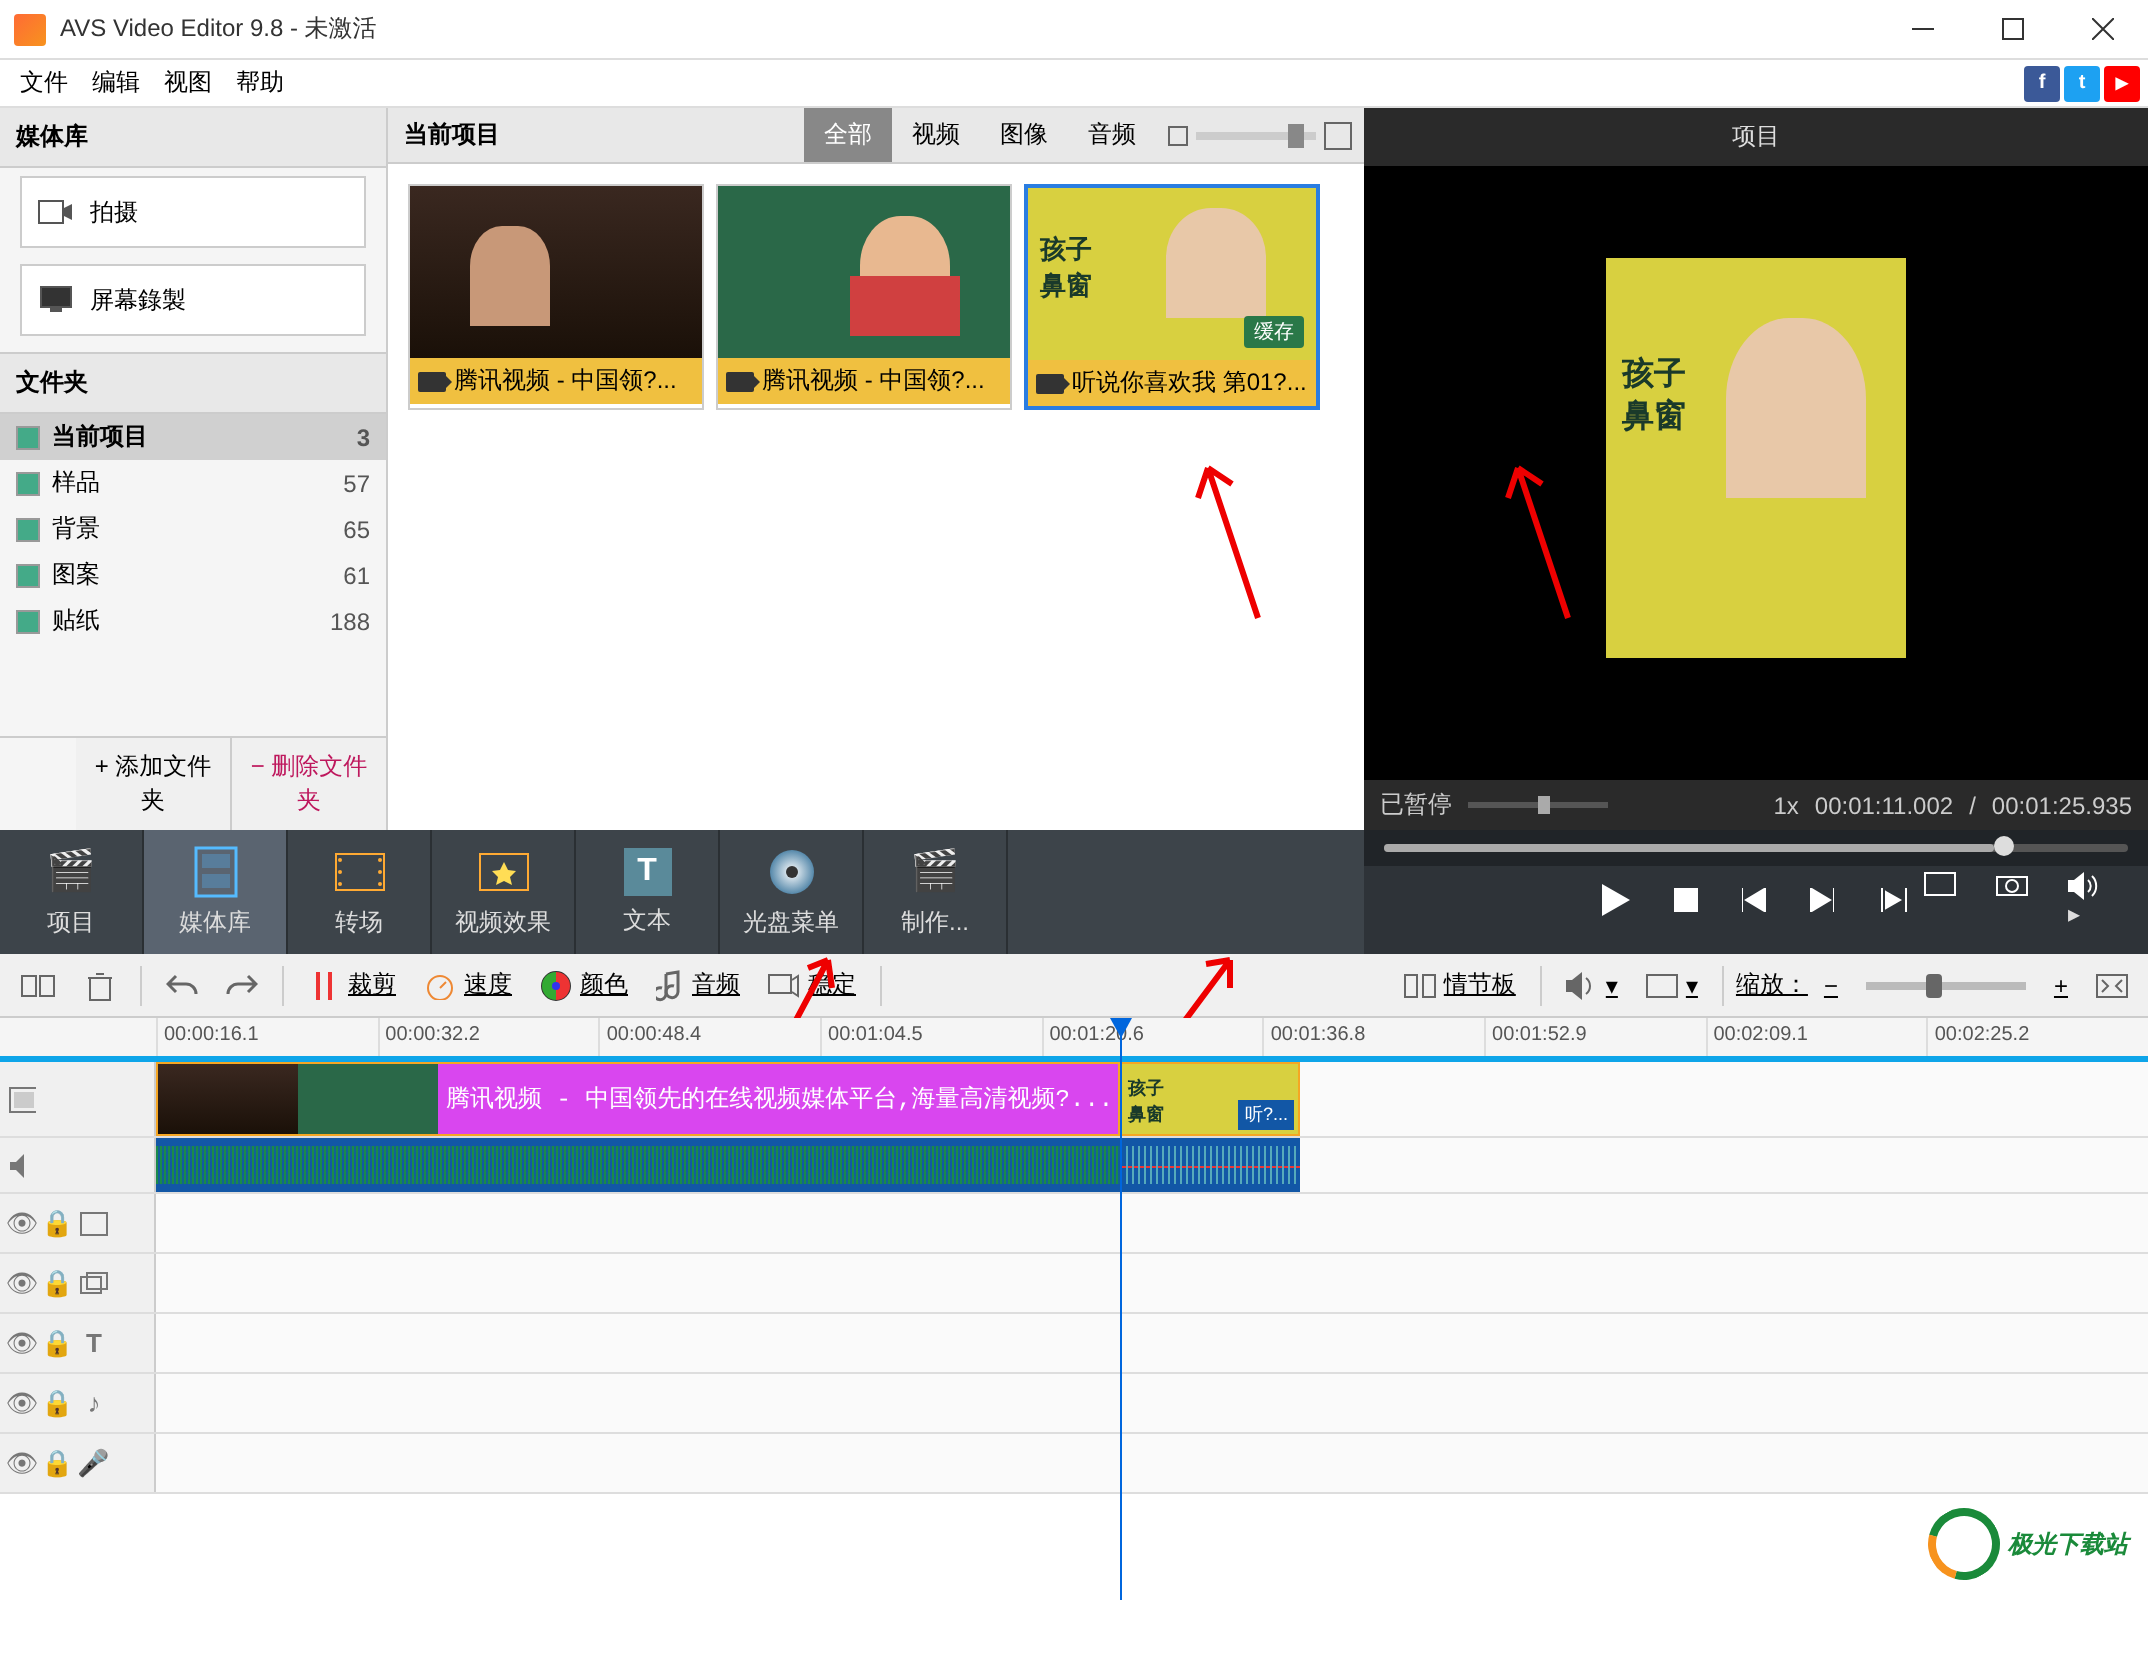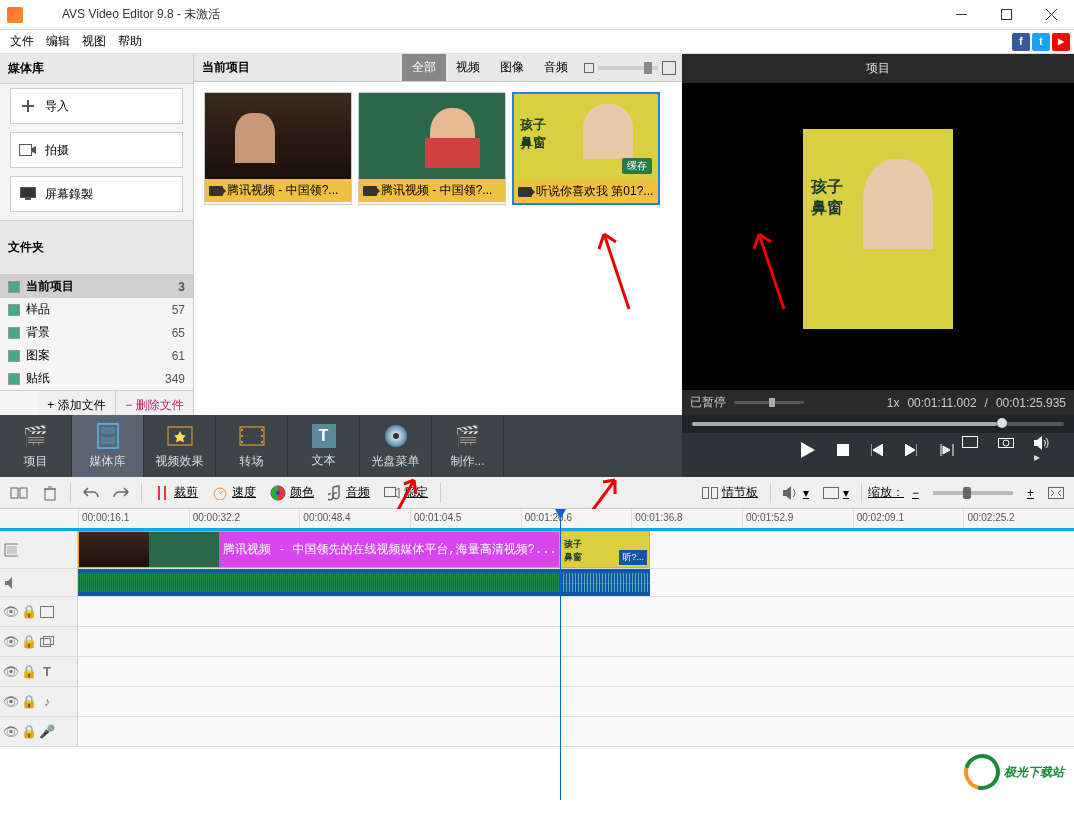--- a/index.html
+++ b/index.html
@@ -1,36 +1,36 @@
 <!DOCTYPE html>
 <html><head>
 <meta charset="utf-8">
 <style>
 * { box-sizing: border-box; margin: 0; padding: 0; font-family: "Microsoft YaHei", Arial, sans-serif; font-size: 12px; }
 body { width: 1074px; height: 830px; background: #fff; overflow: hidden; }
 
 
 .titlebar { height: 30px; display: flex; align-items: center; background: #fff; border-bottom: 1px solid #ddd; }
 .titlebar .logo { width: 16px; height: 16px; margin: 0 7px; background: linear-gradient(135deg,#ff6b35,#f7931e); border-radius: 2px; }
-.titlebar .title { flex: 1; color: #333; margin-left: 32px; }
+.titlebar .title { flex: 1; color: #333; }
 .titlebar .winbtn { width: 45px; height: 30px; display: flex; align-items: center; justify-content: center; cursor: pointer; }
 
 
 .menubar { height: 24px; display: flex; align-items: center; padding: 0 4px; border-bottom: 1px solid #ddd; }
 .menubar .mitem { padding: 14px 6px; cursor: pointer; }
 .menubar .spacer { flex: 1; }
 .social { width: 18px; height: 18px; margin-left: 2px; display: inline-flex; align-items: center; justify-content: center; color: #fff; font-size: 10px; font-weight: bold; border-radius: 2px; }
 
 
 .main { height: 361px; display: flex; }
 .leftpanel { width: 194px; display: flex; flex-direction: column; border-right: 1px solid #ccc; background: #f5f5f5; }
 .panelhdr { background: #e8e8e8; padding: 6px 8px; font-weight: bold; border-bottom: 1px solid #ccc; }
 .bigbtn { margin: 4px 10px; padding: 8px; background: #fff; border: 1px solid #ccc; display: flex; align-items: center; gap: 8px; cursor: pointer; }
 .bigbtn .ico { width: 18px; height: 18px; display: inline-flex; align-items: center; justify-content: center; }
-.folderhdr { background: #e8e8e8; padding: 18px 8px; font-weight: bold; border-top: 1px solid #ccc; border-bottom: 1px solid #ccc; margin-top: 4px; }
+.folderhdr { background: #e8e8e8; padding: 6px 8px; font-weight: bold; border-top: 1px solid #ccc; border-bottom: 1px solid #ccc; margin-top: 4px; }
 .flist { flex: 1; }
 .frow { display: flex; align-items: center; padding: 3px 8px; cursor: pointer; }
 .frow.sel { background: #d0d0d0; font-weight: bold; }
 .frow .ck { width: 12px; height: 12px; background: #4a8; margin-right: 6px; border: 1px solid #999; }
 .frow .nm { flex: 1; }
 .frow .ct { color: #555; }
 .folderbtns { display: flex; border-top: 1px solid #ccc; padding-left: 38px; }
 .folderbtns button { flex: 1; padding: 6px; background: #f0f0f0; border: none; border-right: 1px solid #ccc; cursor: pointer; }
 .folderbtns button:last-child { border-right: none; color: #be185d; }
 
@@ -167,28 +167,20 @@
   <div class="social" style="background:#1da1f2">t</div>
   <div class="social" style="background:#ff0000;font-size:8px">▶</div>
 </div>
 
 <div class="main">
 
   <div class="leftpanel">
     <div class="panelhdr">媒体库</div>
     <div class="bigbtn">
       <span class="ico">
-          <svg width="14" height="14">
-            <path d="M7 1v12M1 7h12" stroke="#555" stroke-width="2"></path>
-          </svg>
-        </span>
-      <span>导入</span>
-    </div>
-    <div class="bigbtn">
-      <span class="ico">
           <svg width="18" height="12">
             <rect x="0.5" y="0.5" width="12" height="11" fill="none" stroke="#555"></rect>
             <path d="M13 4l4-2v8l-4-2z" fill="#555"></path>
           </svg>
         </span>
       <span>拍摄</span>
     </div>
     <div class="bigbtn">
       <span class="ico">
           <svg width="16" height="14">
@@ -216,21 +208,21 @@
           <span class="ct">65</span>
         </div>
       <div class="frow">
           <span class="ck"></span>
           <span class="nm">图案</span>
           <span class="ct">61</span>
         </div>
       <div class="frow">
           <span class="ck"></span>
           <span class="nm">贴纸</span>
-          <span class="ct">349</span>
+          <span class="ct">188</span>
         </div>
     </div>
     <div class="folderbtns">
       <button>+ <span>添加文件夹</span></button>
       <button>− <span>删除文件夹</span></button>
     </div>
   </div>
 
   <div class="centerpanel">
     <div class="chdr">
@@ -315,38 +307,38 @@
             <rect x="4" y="4" width="14" height="7" fill="#5bf" opacity="0.3"></rect>
             <rect x="4" y="14" width="14" height="7" fill="#5bf" opacity="0.3"></rect>
           </svg>
         </div>
         <span>媒体库</span>
       </div>
     <div class="tab">
         <div class="ticon">
           <svg width="26" height="20">
             <rect x="1" y="1" width="24" height="18" fill="none" stroke="#fa3"></rect>
-            <path d="M13 5l2 4 4 .5-3 3 1 4-4-2-4 2 1-4-3-3 4-.5z" fill="#fd5"></path>
-          </svg>
-        </div>
-        <span>视频效果</span>
-      </div>
-    <div class="tab">
-        <div class="ticon">
-          <svg width="26" height="20">
-            <rect x="1" y="1" width="24" height="18" fill="none" stroke="#fa3"></rect>
             <circle cx="3" cy="4" r="1" fill="#fa3"></circle>
             <circle cx="3" cy="10" r="1" fill="#fa3"></circle>
             <circle cx="3" cy="16" r="1" fill="#fa3"></circle>
             <circle cx="23" cy="4" r="1" fill="#fa3"></circle>
             <circle cx="23" cy="10" r="1" fill="#fa3"></circle>
             <circle cx="23" cy="16" r="1" fill="#fa3"></circle>
           </svg>
         </div>
         <span>转场</span>
+      </div>
+    <div class="tab">
+        <div class="ticon">
+          <svg width="26" height="20">
+            <rect x="1" y="1" width="24" height="18" fill="none" stroke="#fa3"></rect>
+            <path d="M13 5l2 4 4 .5-3 3 1 4-4-2-4 2 1-4-3-3 4-.5z" fill="#fd5"></path>
+          </svg>
+        </div>
+        <span>视频效果</span>
       </div>
     <div class="tab">
         <div class="ticon" style="background:#5a8a9a;width:24px;height:24px;font-size:16px;font-weight:bold;color:#fff">T</div>
         <span>文本</span>
       </div>
     <div class="tab">
         <div class="ticon">
           <svg width="24" height="24">
             <circle cx="12" cy="12" r="11" fill="url(#g)"></circle>
             <defs>

